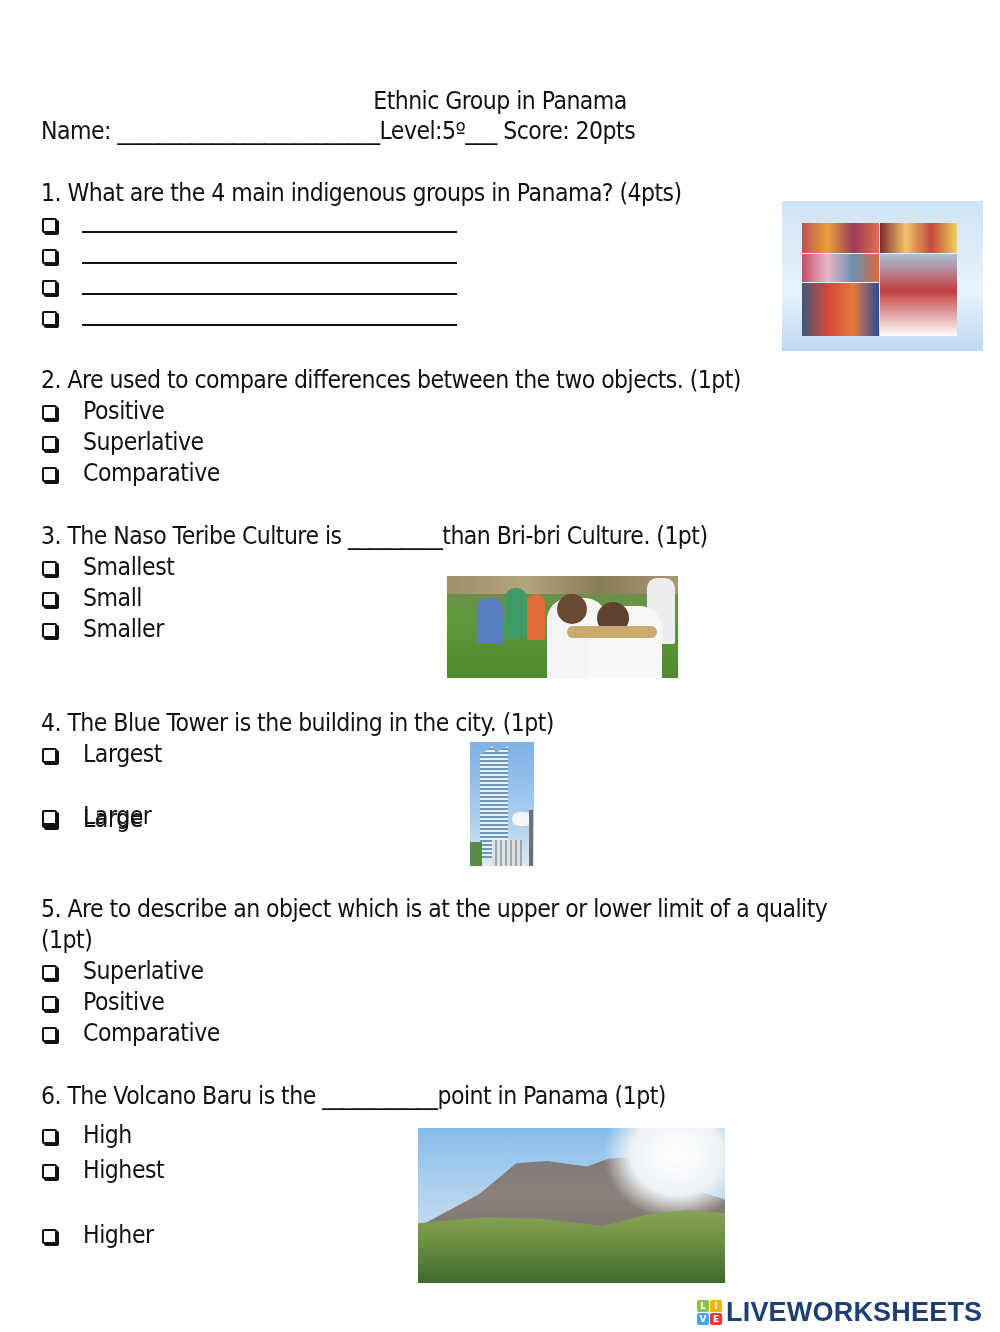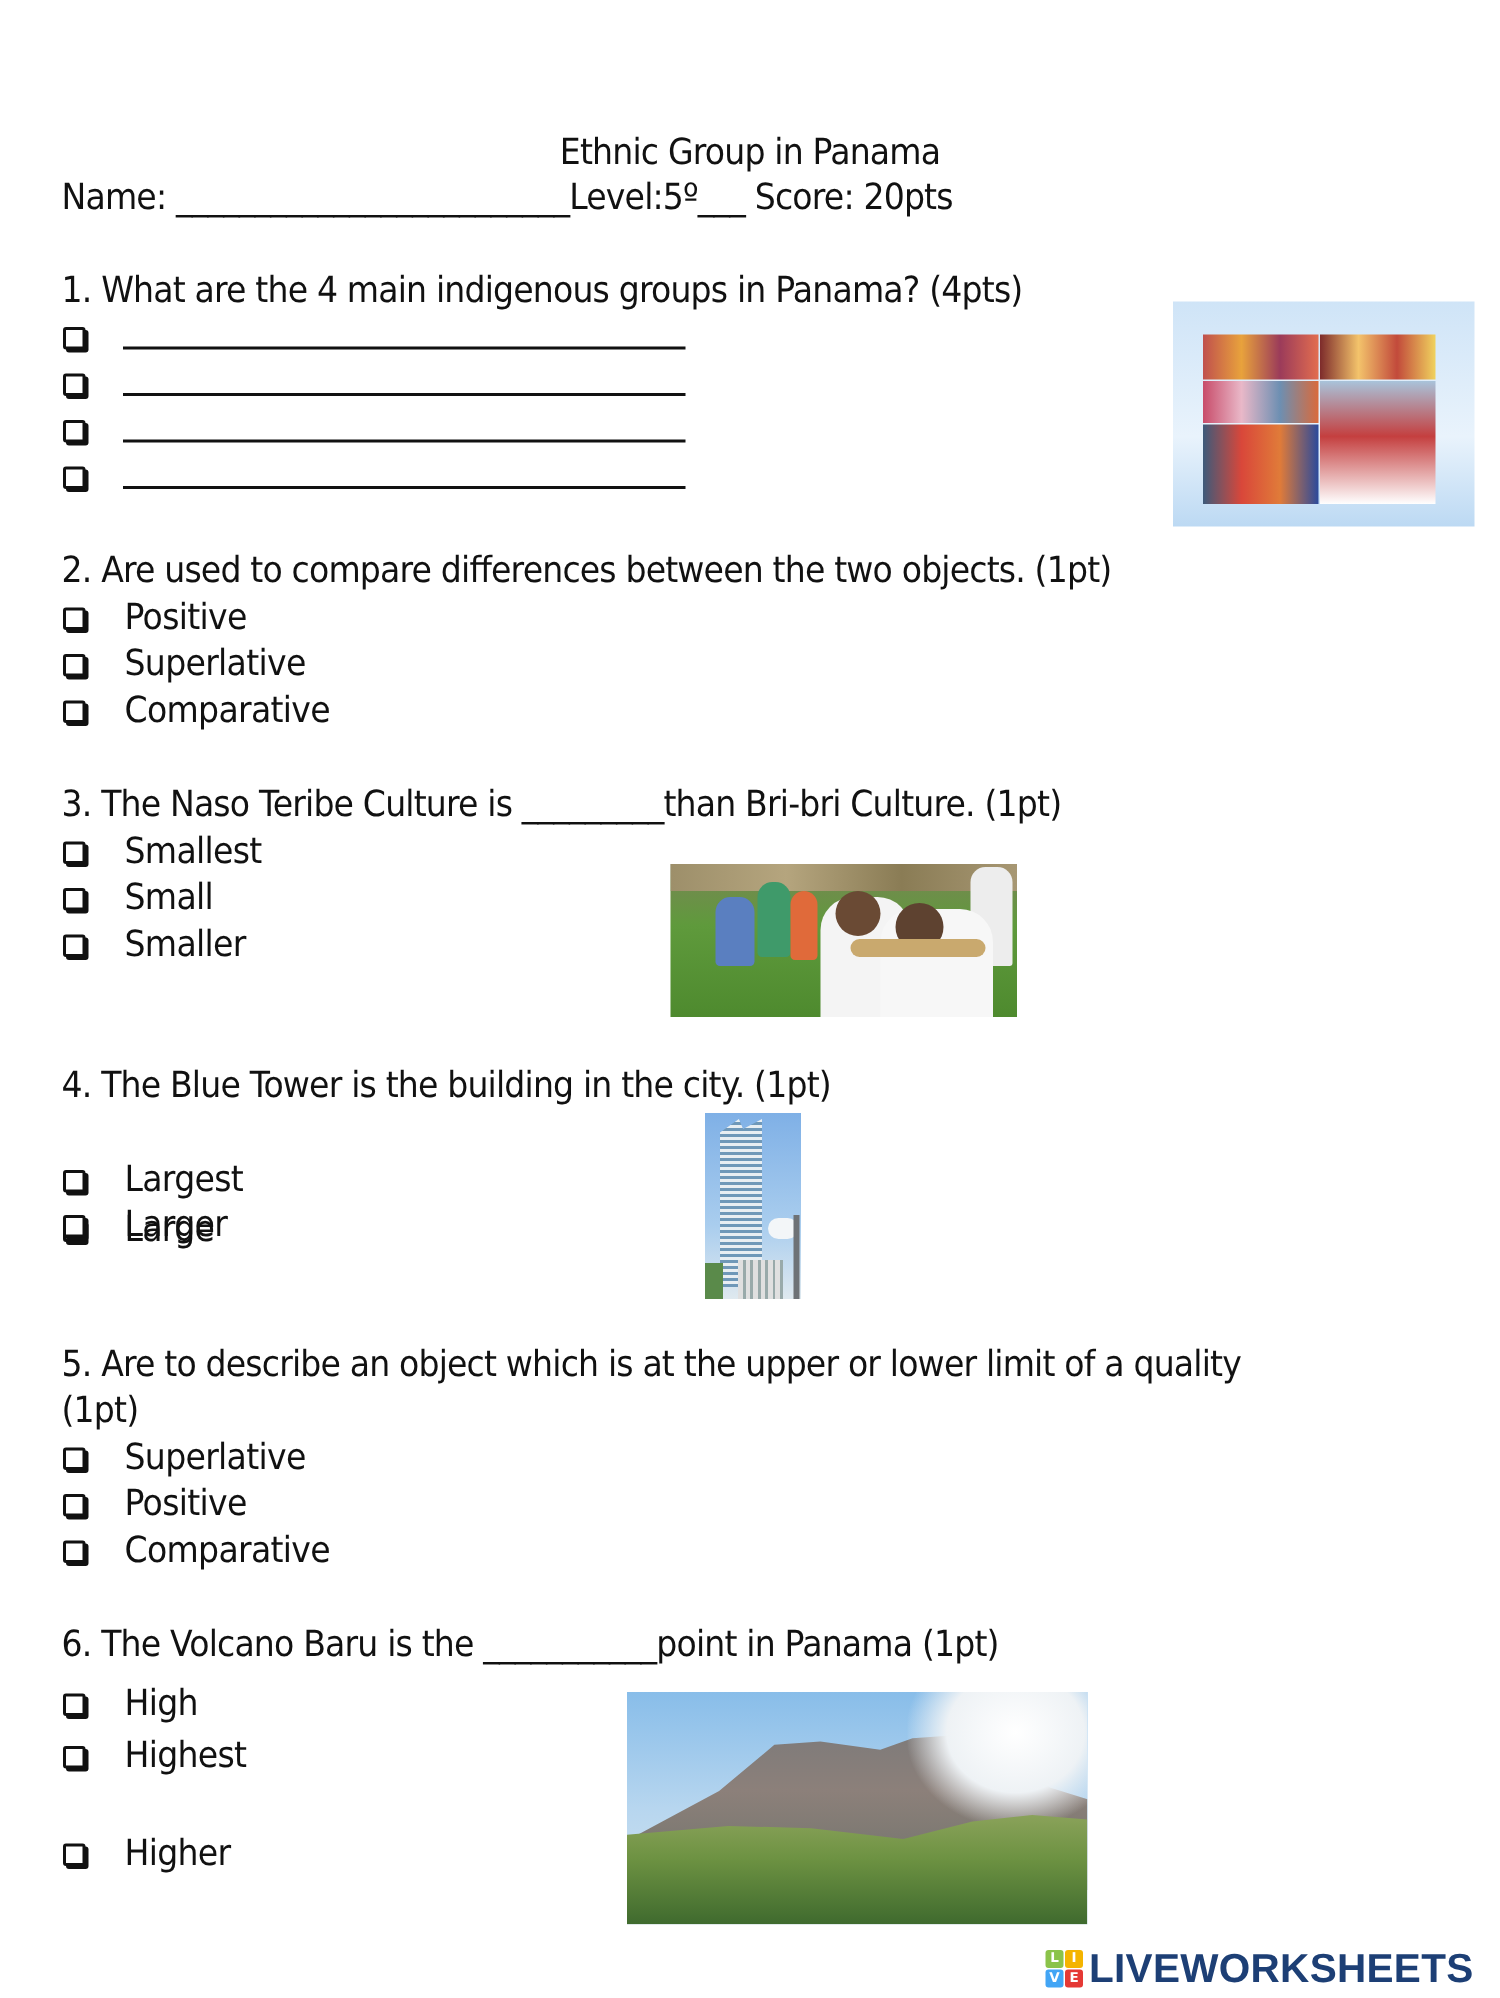--- a/index.html
+++ b/index.html
@@ -123,21 +123,21 @@
       <div class="naso-p3"></div>
     <div class="naso-man"></div>
     <div class="naso-boy1"></div>
       <div class="naso-boy2"></div>
     <div class="naso-head1"></div>
       <div class="naso-head2"></div>
     <div class="naso-flute"></div>
   </div>
 
   <div class="txt q" style="top:708px">4. The Blue Tower is the building in the city. (1pt)</div>
-  <div class="opt" style="top:771px">
+  <div class="opt" style="top:739px">
     <span class="cb"></span>
     <span class="opt-label">Largest</span>
   </div>
   <div class="opt" style="top:804px">
     <span class="cb"></span>
     <span class="opt-label">Large</span>
   </div>
   <div class="opt" style="top:801px">
     <span class="cb"></span>
     <span class="opt-label">Larger</span>

